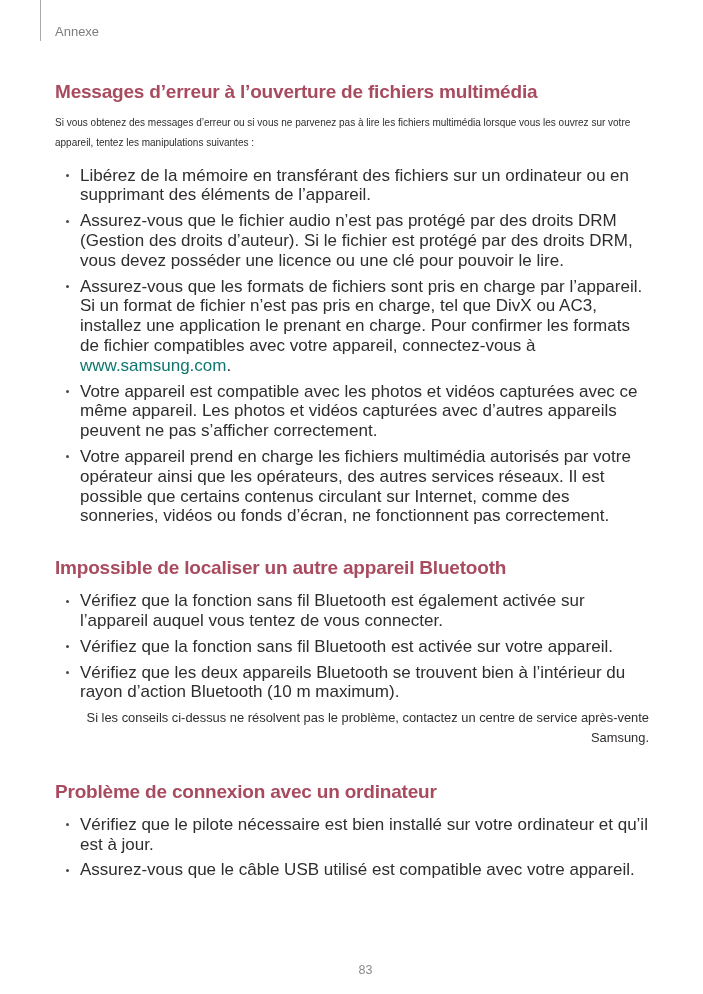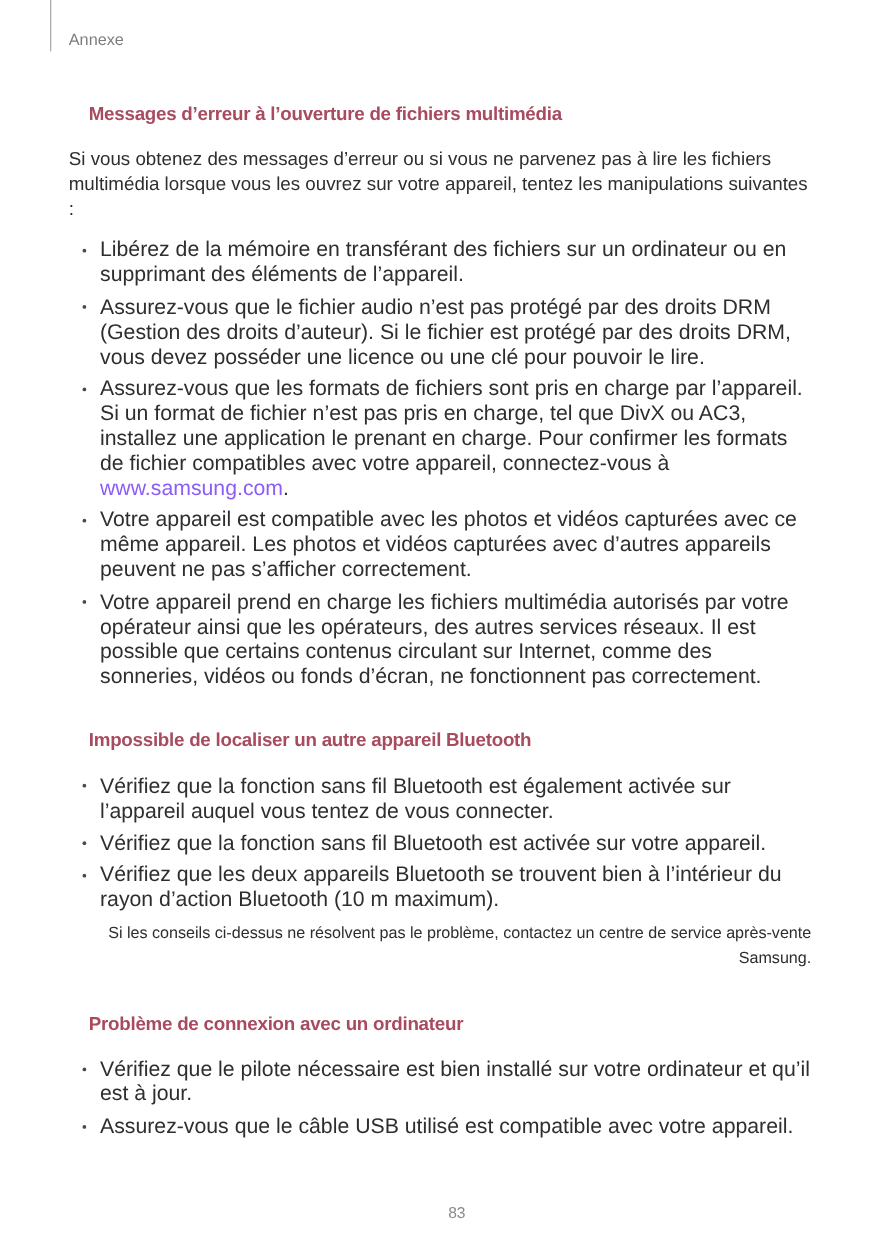--- a/index.html
+++ b/index.html
@@ -33,31 +33,31 @@
   }
   .content {
     position: absolute;
     left: 55px;
     right: 54px;
     top: 0;
   }
   h1.sec-title {
     font-family: "Liberation Sans", sans-serif;
     font-weight: 700;
-    font-size: 15px;
+    font-size: 19px;
     line-height: 21px;
     color: #a84b5f;
-    margin: 16px;
+    margin: 0;
     letter-spacing: -0.2px;
   }
   .sec-1 h1.sec-title { margin-top: 81px; }
   .sec-2 h1.sec-title { margin-top: 31px; }
   .sec-3 h1.sec-title { margin-top: 33px; }
   p.body {
-    font-size: 15px;
+    font-size: 10px;
     line-height: 19.8px;
     margin: 11px 0 0 0;
   }
   p.outro {
     font-size: 12.9px;
     line-height: 19.8px;
     margin: 6px 0 0 0;
     text-align: right;
   }
   ul.bullets {
@@ -76,21 +76,21 @@
     content: "";
     position: absolute;
     left: 11px;
     top: 8.5px;
     width: 3px;
     height: 3px;
     border-radius: 50%;
     background: #4a4a4a;
   }
   a.link {
-    color: #8b5cf6;
+    color: #0f766e;
     text-decoration: none;
     cursor: pointer;
   }
   .page-number {
     position: absolute;
     left: 0;
     right: 0;
     bottom: 17px;
     text-align: center;
     font-size: 12.5px;

